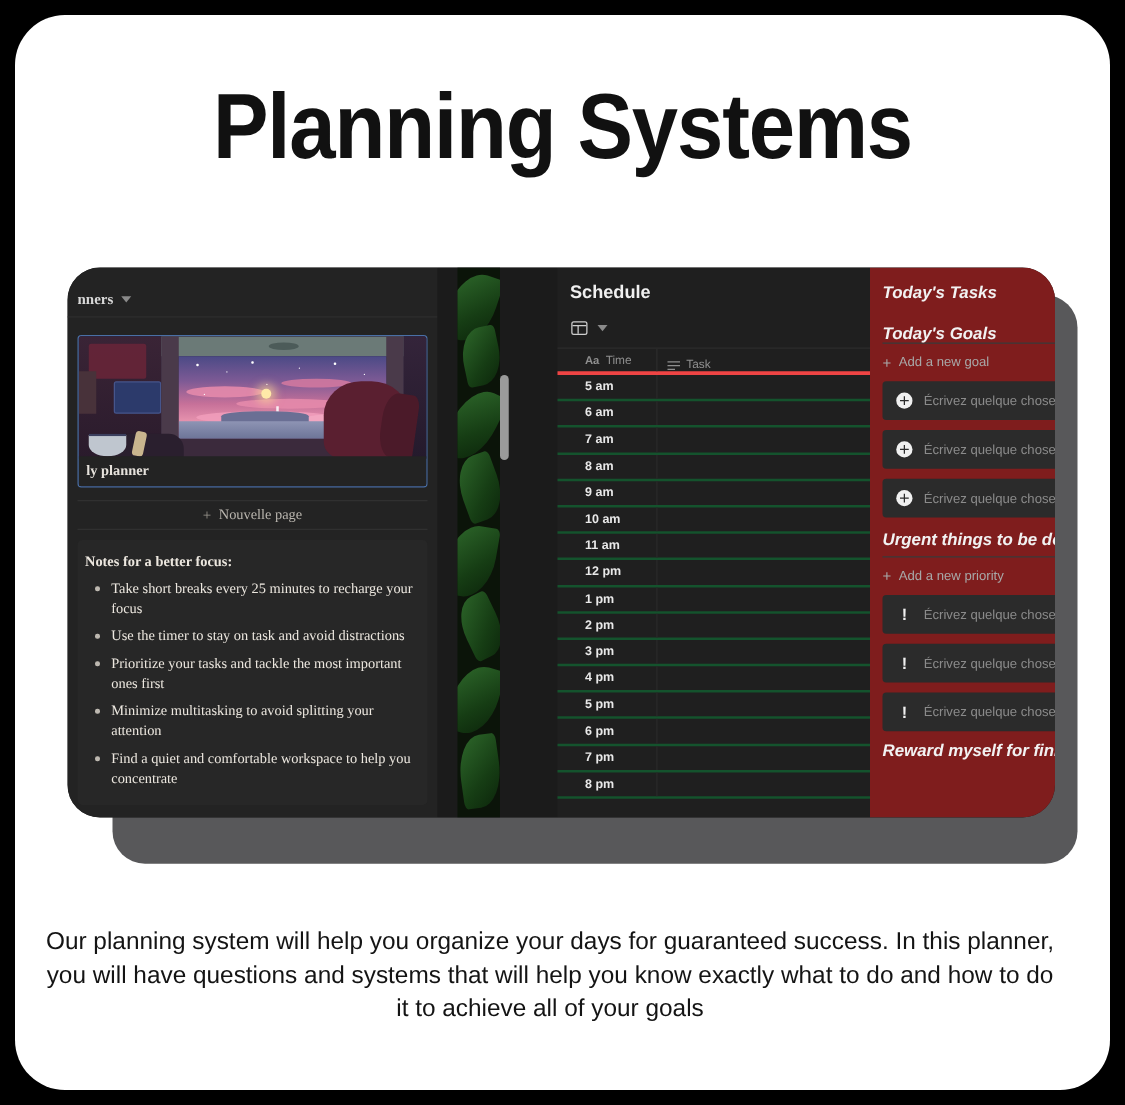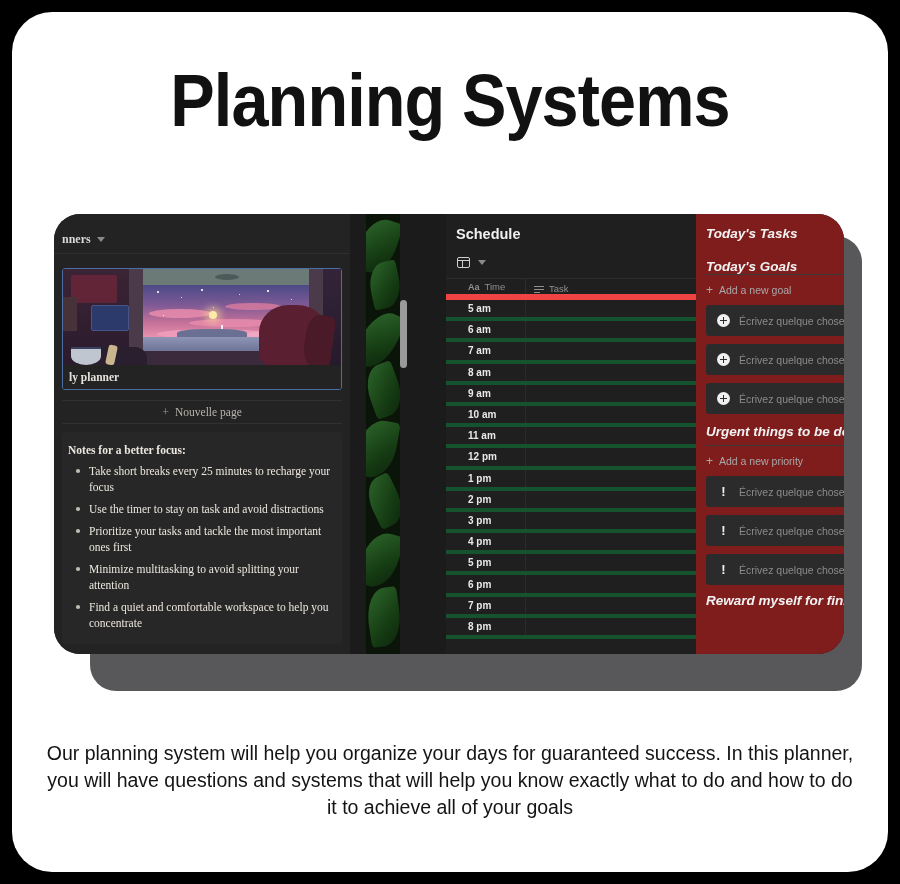--- a/index.html
+++ b/index.html
@@ -339,21 +339,21 @@
     content:""; position:absolute; left:0; top:2.6px; width:100%; height:1.2px; background:#cfcfcf;
   }
   .table-icon:after{
     content:""; position:absolute; left:4.2px; top:2.6px; width:1.2px; bottom:0; background:#cfcfcf;
   }
   #schedule-table { margin-top: 6px; width: 250px; }
   #schedule-header-row {
     display: flex;
     height: 22px;
     border-top: 1px solid #2c2c2c;
-    border-bottom: 6px solid #ef4444;
+    border-bottom: 3px solid #ef4444;
   }
   .sch-col-time {
     width: 80px; flex: 0 0 80px;
     display:flex; align-items:center; gap:5px;
     padding-left: 22px;
     border-right: 1px solid #2c2c2c;
   }
   .sch-col-task {
     flex: 1;
     display:flex; align-items:flex-end; gap:5px;
@@ -370,21 +370,21 @@
   .lines-glyph span{
     position:absolute;left:0;height:1.2px;background:#8f8f8f;
   }
   .lines-glyph span:nth-child(1){top:0;width:10px;}
   .lines-glyph span:nth-child(2){top:3px;width:10px;}
   .lines-glyph span:nth-child(3){top:6px;width:6px;}
 
   .sch-row {
     display: flex;
     height: 21.2px;
-    border-bottom: 4px solid #14532d;
+    border-bottom: 2px solid #14532d;
   }
   .sch-row .time-cell {
     width: 80px; flex: 0 0 80px;
     padding-left: 22px;
     display: flex; align-items: center;
     border-right: 1px solid #2a2a2a;
     font-size: 10px;
     font-weight: 700;
     color: #e9e9e9;
   }
@@ -459,21 +459,21 @@
     font-size: 10.5px;
     color: #8b8b8b;
     white-space: nowrap;
   }
   #urgent-heading { margin-top: 10px; margin-bottom: 6px; }
   #reward-heading { margin-top: 8px; }
 
   
   #caption {
     position: absolute;
-    left: 34px;
+    left: 24px;
     top: 728px;
     width: 808px;
     text-align: center;
     font-family: "Liberation Sans", sans-serif;
     font-size: 19.5px;
     line-height: 27px;
     color: #141414;
   }
 </style>
 </head>

